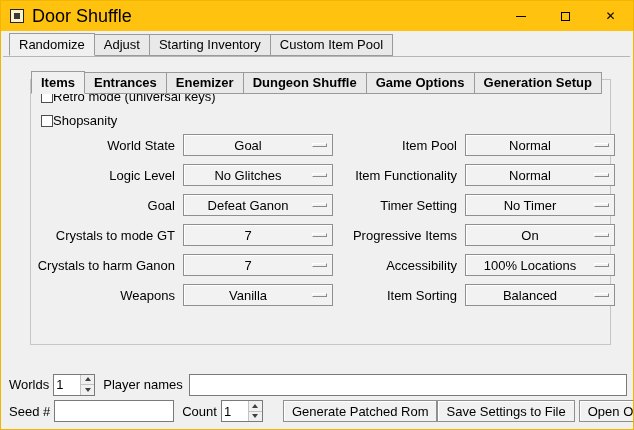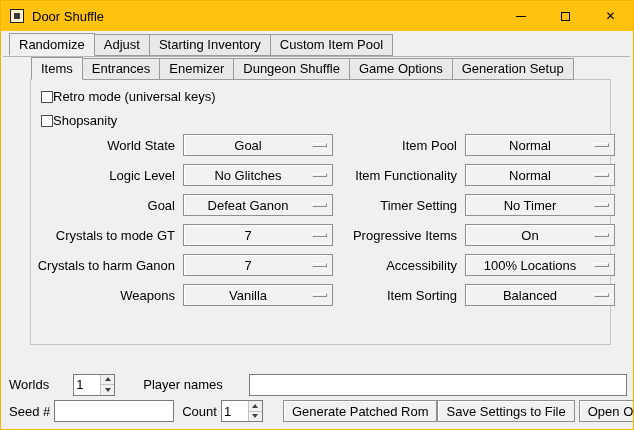--- a/index.html
+++ b/index.html
@@ -5,30 +5,30 @@
   html,body{margin:0;padding:0;background:#fff;}
   .window{
     position:relative;width:634px;height:430px;box-sizing:border-box;
     border:1px solid #f2b600;background:#f0f0f0;overflow:hidden;
     font-family:"Liberation Sans",sans-serif;font-size:13px;color:#000;
   }
   
   .titlebar{position:absolute;left:0;top:0;right:0;height:30px;background:#ffc20e;display:flex;align-items:center;}
   .app-icon{position:relative;width:14px;height:14px;margin-left:9px;border:1px solid #222;background:#fbf0c8;box-sizing:border-box;flex:0 0 auto;}
   .app-icon-inner{position:absolute;left:3px;top:3px;width:6px;height:6px;background:#3a3a3a;}
-  .titletext{margin-left:8px;font-size:13px;white-space:nowrap;}
+  .titletext{margin-left:8px;font-size:18px;white-space:nowrap;}
   .winbtns{margin-left:auto;display:flex;height:30px;}
   .winbtn{width:45px;height:30px;display:flex;align-items:center;justify-content:center;cursor:default;}
   .min-bar{width:10px;height:1px;background:#000;}
   .max-box{width:9px;height:9px;border:1px solid #000;box-sizing:border-box;}
   .close-glyph{font-size:12px;line-height:1;}
   
   .tabrow{position:absolute;display:flex;align-items:flex-end;z-index:2;}
   .outer-tabs{left:8px;top:33px;height:22px;}
-  .inner-tabs{left:30px;top:57px;height:22px;}
+  .inner-tabs{left:30px;top:57px;height:36px;font-weight:bold;}
   .tab{
     box-sizing:border-box;height:22px;line-height:20px;padding:0 9px;
     border:1px solid #9a9a9a;background:#e9e9e9;margin-right:-1px;white-space:nowrap;cursor:default;
   }
   .tab.selected{height:23px;line-height:21px;background:#f0f0f0;border-bottom:1px solid #f0f0f0;position:relative;z-index:3;}
   .outer-pane-line{position:absolute;left:2px;right:3px;top:55px;height:1px;background:#b5b5b5;z-index:1;}
   .inner-pane{position:absolute;left:29px;top:78px;width:581px;height:266px;box-sizing:border-box;border:1px solid #c6c6c6;background:#f0f0f0;z-index:1;}
   
   .cb-row{position:absolute;left:10px;display:flex;align-items:center;}
   .cb-box{width:12px;height:12px;box-sizing:border-box;border:1px solid #4d4d4d;background:#fff;flex:0 0 auto;}
@@ -40,21 +40,21 @@
   .set-label{text-align:right;white-space:nowrap;}
   .dd{
     height:22px;box-sizing:border-box;border:1px solid #8f8f8f;background:#f2f2f2;
     display:flex;align-items:center;cursor:default;box-shadow:inset 1px 1px 0 #ffffff;
   }
   .dd-text{flex:1;text-align:center;white-space:nowrap;overflow:hidden;}
   .dd-ind{width:15px;height:4px;margin-right:5px;box-sizing:border-box;background:#f2f2f2;
     border-style:solid;border-width:1px;border-color:#ffffff #8a8a8a #8a8a8a #ffffff;flex:0 0 auto;}
   
   .bottomrow{position:absolute;display:flex;align-items:center;}
-  .row-worlds{left:8px;right:6px;top:372px;height:23px;gap:20px;}
+  .row-worlds{left:8px;right:6px;top:372px;height:23px;}
   .row-seed{left:8px;right:5px;top:398px;height:24px;}
   .lbl{white-space:nowrap;}
   .txt{height:22px;box-sizing:border-box;border:1px solid #7a7a7a;background:#fff;font:inherit;padding:0 4px;outline:none;}
   .spin{display:flex;height:22px;box-sizing:border-box;border:1px solid #7a7a7a;background:#fff;}
   .spin input{width:22px;border:none;font:inherit;padding:0 2px;outline:none;}
   .spin-btns{display:flex;flex-direction:column;width:13px;border-left:1px solid #c2c2c2;}
   .spin-btn{flex:1;display:flex;align-items:center;justify-content:center;background:#f0f0f0;cursor:default;}
   .spin-btn + .spin-btn{border-top:1px solid #c2c2c2;}
   .tri-up{width:0;height:0;border-left:3px solid transparent;border-right:3px solid transparent;border-bottom:4px solid #404040;}
   .tri-dn{width:0;height:0;border-left:3px solid transparent;border-right:3px solid transparent;border-top:4px solid #404040;}

